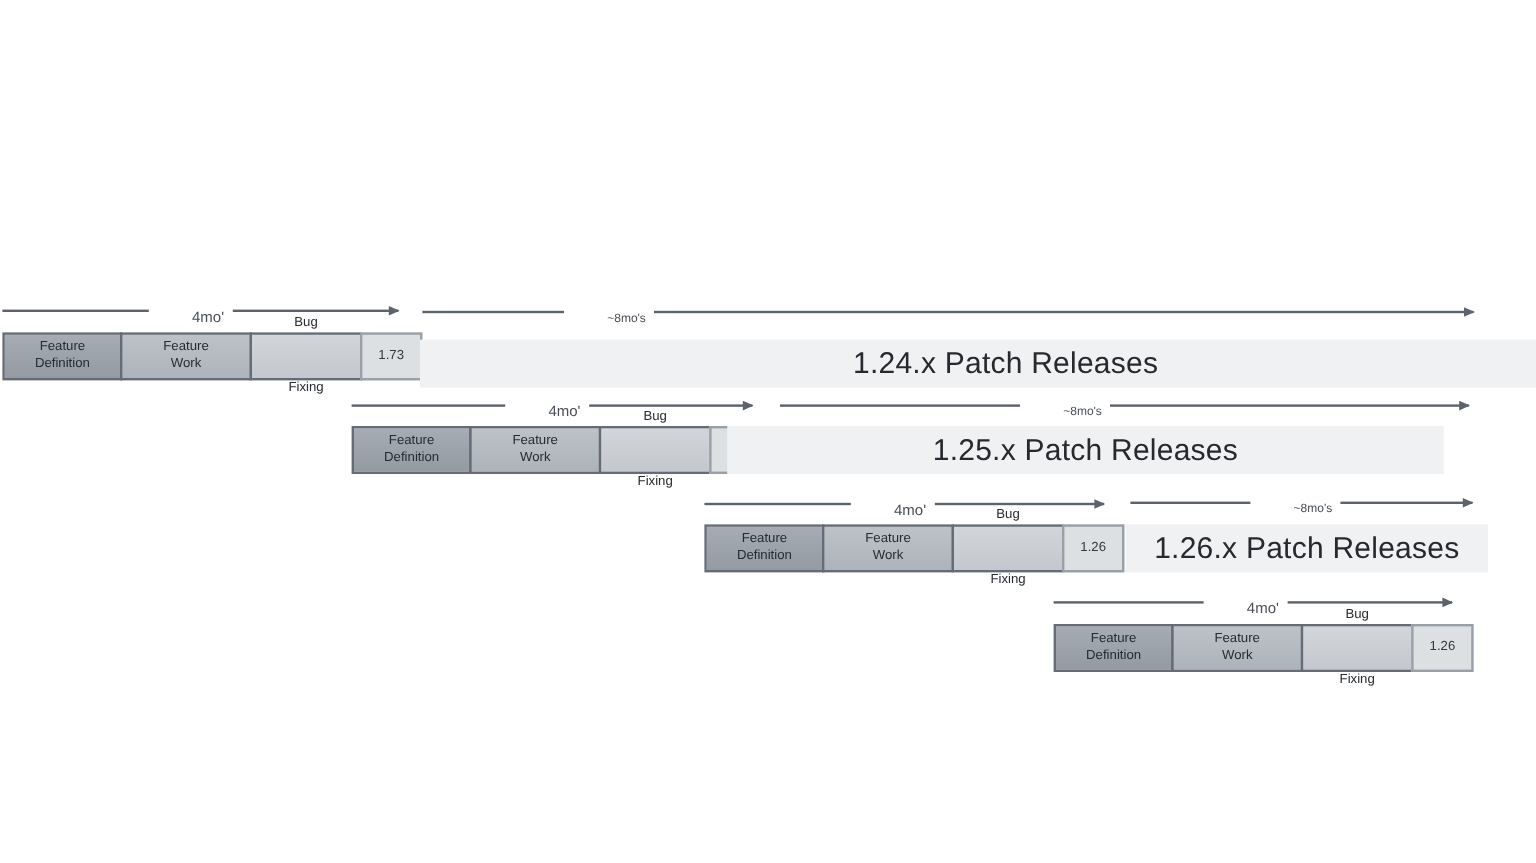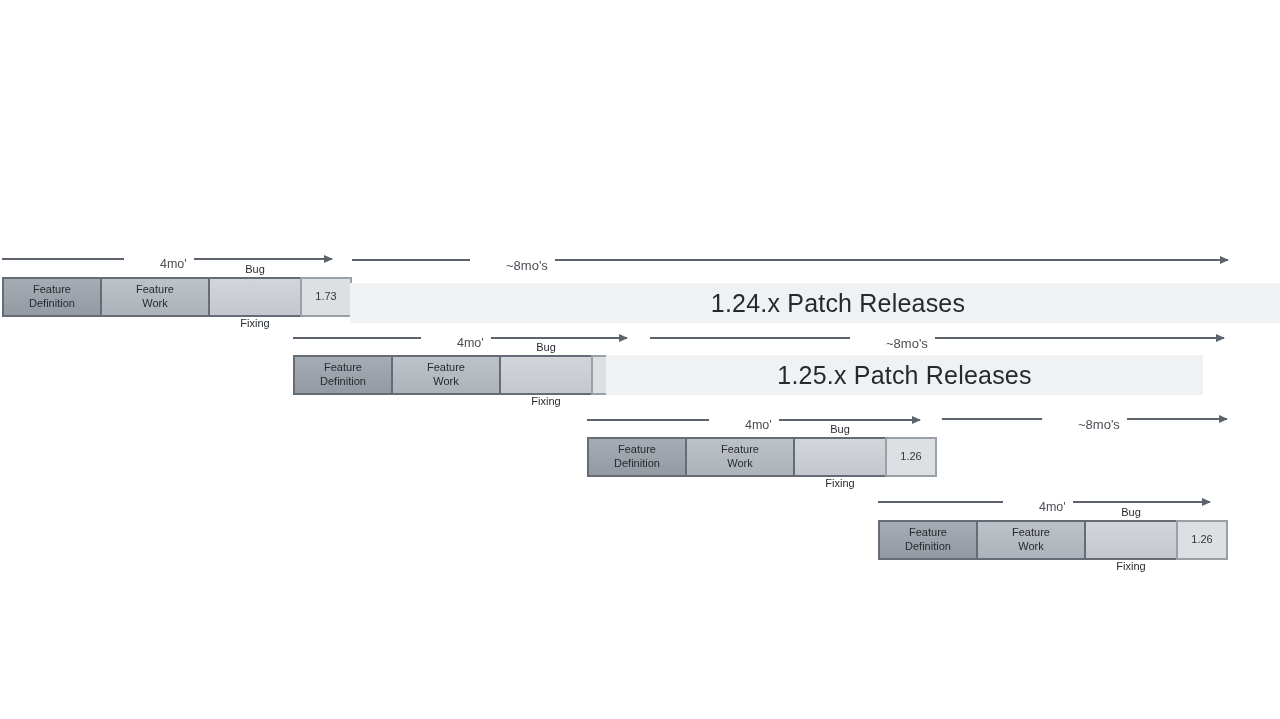--- a/index.html
+++ b/index.html
@@ -25,21 +25,21 @@
     transform:translateY(-50%);
     border-left:9px solid #5d636c;
     border-top:4px solid transparent;
     border-bottom:4px solid transparent;
   }
   .arrow .arrow-label{
     color:#4a4f56;white-space:nowrap;
     padding:0 7px;transform:translateY(5px);margin-left:29px;
   }
   .arrow.dev .arrow-label{font-size:12.5px;}
-  .arrow.patch .arrow-label{font-size:13px;text-align:center;}
+  .arrow.patch .arrow-label{font-size:10px;text-align:center;}
   
   .phase-row{
     position:absolute;height:40px;display:flex;
   }
   .phase-box{
     box-sizing:border-box;height:40px;
     border:2px solid #666c75;
     display:flex;flex-direction:column;
     align-items:center;justify-content:center;
     font-size:11px;line-height:1.25;color:#272b30;
@@ -149,20 +149,23 @@
     </div>
     <div class="phase-box ver">
       <span>1.26</span>
     </div>
   </div>
   <div class="arrow patch" style="left:942px;top:409px;width:285px;">
     <span class="seg" style="width:100px"></span>
     <span class="arrow-label">~8mo's</span>
     <span class="seg grow head"></span>
   </div>
+  <div class="patch-bar" style="left:938px;top:437px;width:302px;">
+    <span>1.26.x Patch Releases</span>
+  </div>
 
   <div class="arrow dev" style="left:878px;top:492px;width:332px;">
     <span class="seg" style="width:125px"></span>
     <span class="arrow-label">4mo'</span>
     <span class="seg grow head"></span>
   </div>
   <div class="phase-row" style="left:878px;top:520px;">
     <div class="phase-box fd">
       <span>Feature</span>
       <span>Definition</span>

